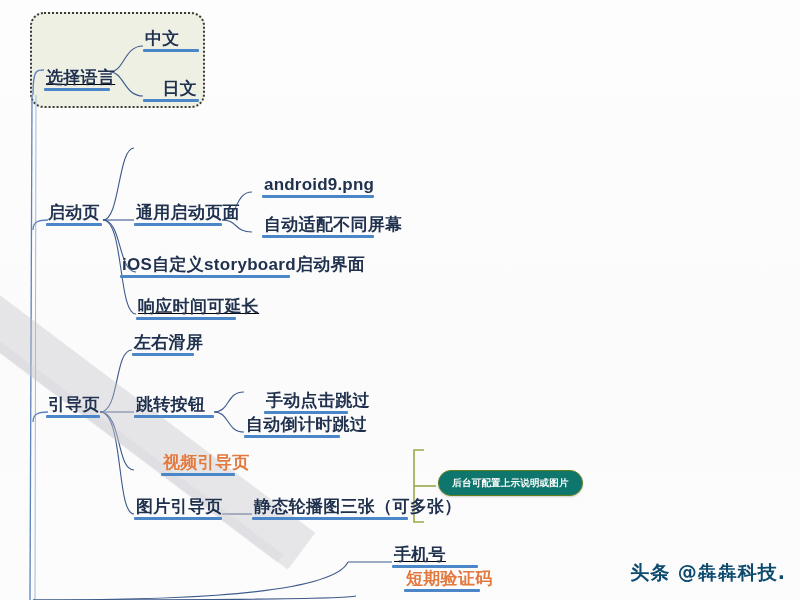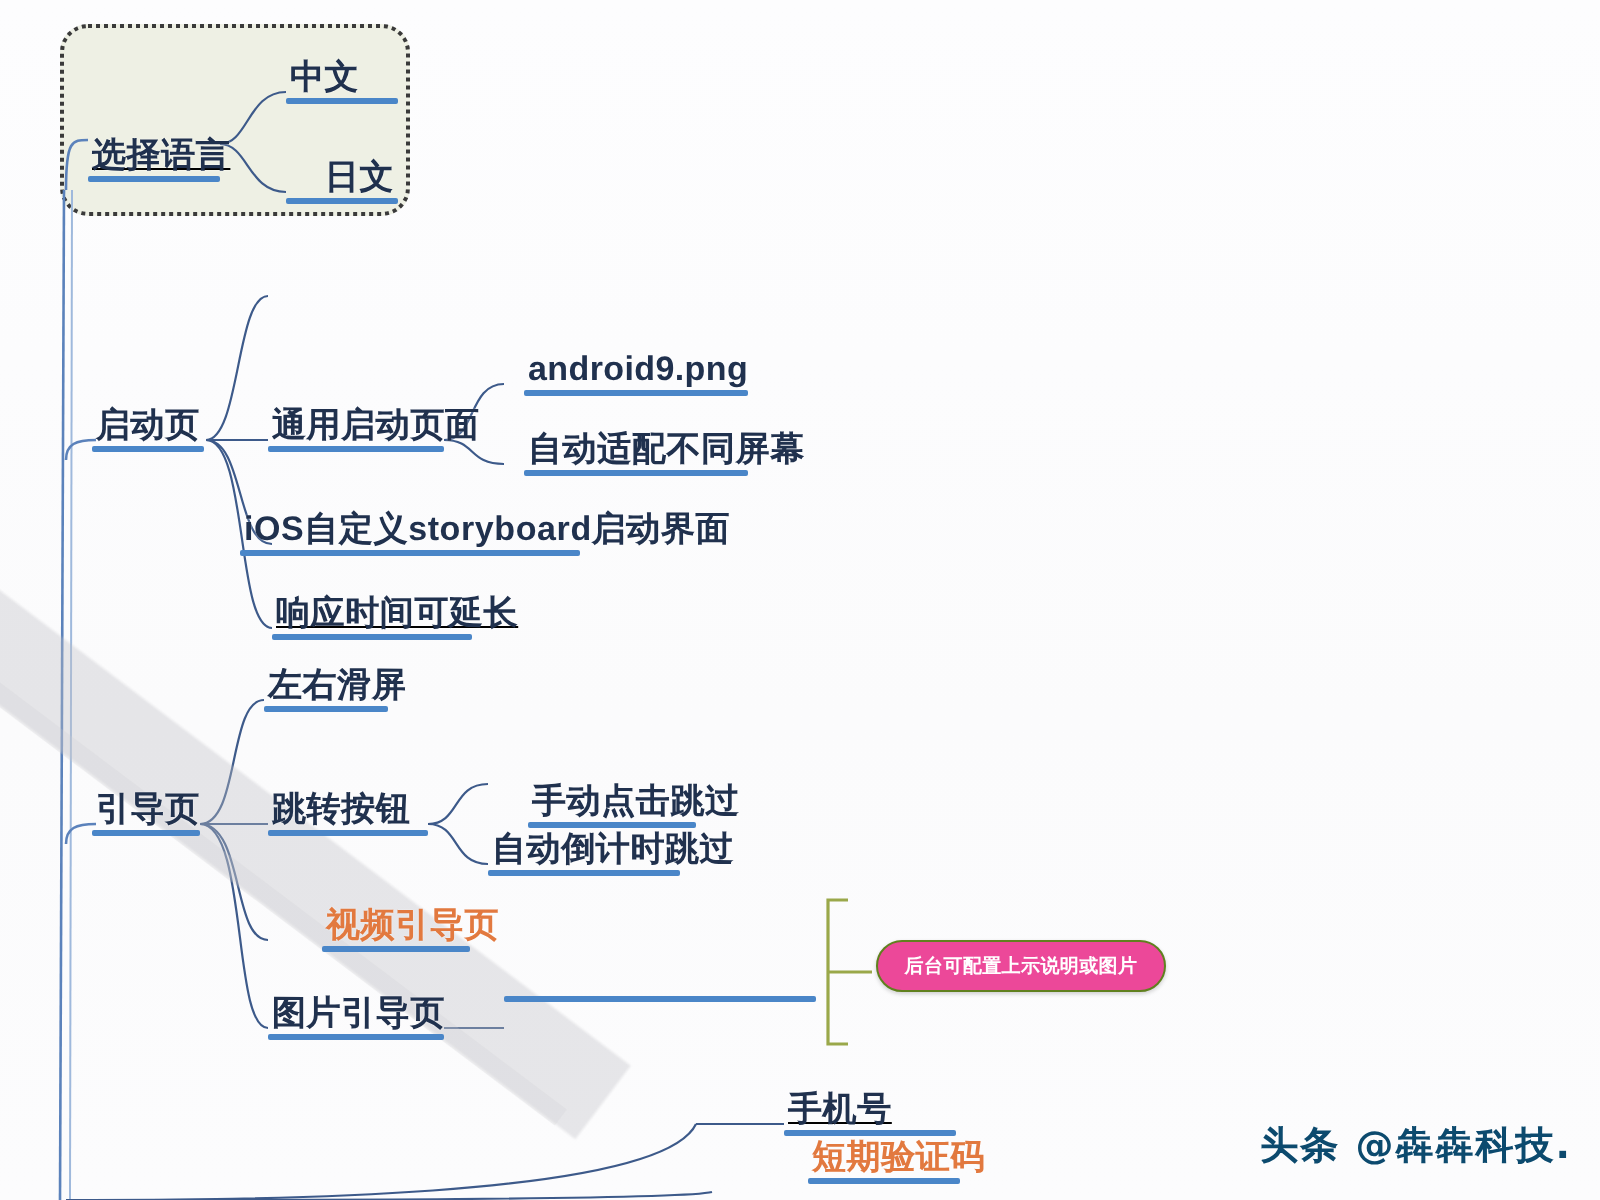--- a/index.html
+++ b/index.html
@@ -96,21 +96,21 @@
 
   
 
   
   .green-pill {
     position: absolute;
     left: 438px;
     top: 470px;
     width: 145px;
     height: 26px;
-    background: #ec4899;
+    background: #0f766e;
     border: 1px solid #60801e;
     border-radius: 13px;
     box-sizing: border-box;
     display: flex;
     align-items: center;
     justify-content: center;
     box-shadow: 0 1px 2px rgba(0,0,0,0.18);
   }
   .green-pill span {
     font-size: 9.5px;
@@ -263,20 +263,21 @@
     <span class="txt">视频引导页</span>
     <span class="bar"></span>
   </div>
 
   <div class="node" style="left:134px; top:498px; width:88px;">
     <span class="txt">图片引导页</span>
     <span class="bar"></span>
   </div>
 
   <div class="node" style="left:252px; top:498px; width:156px;">
+    <span class="txt">静态轮播图三张（可多张）</span>
     <span class="bar"></span>
   </div>
 
   <div class="node" style="left:392px; top:546px; width:86px;text-decoration:underline;">
     <span class="txt">手机号</span>
     <span class="bar"></span>
   </div>
 
   <div class="node accent" style="left:404px; top:570px; width:76px;">
     <span class="txt">短期验证码</span>

